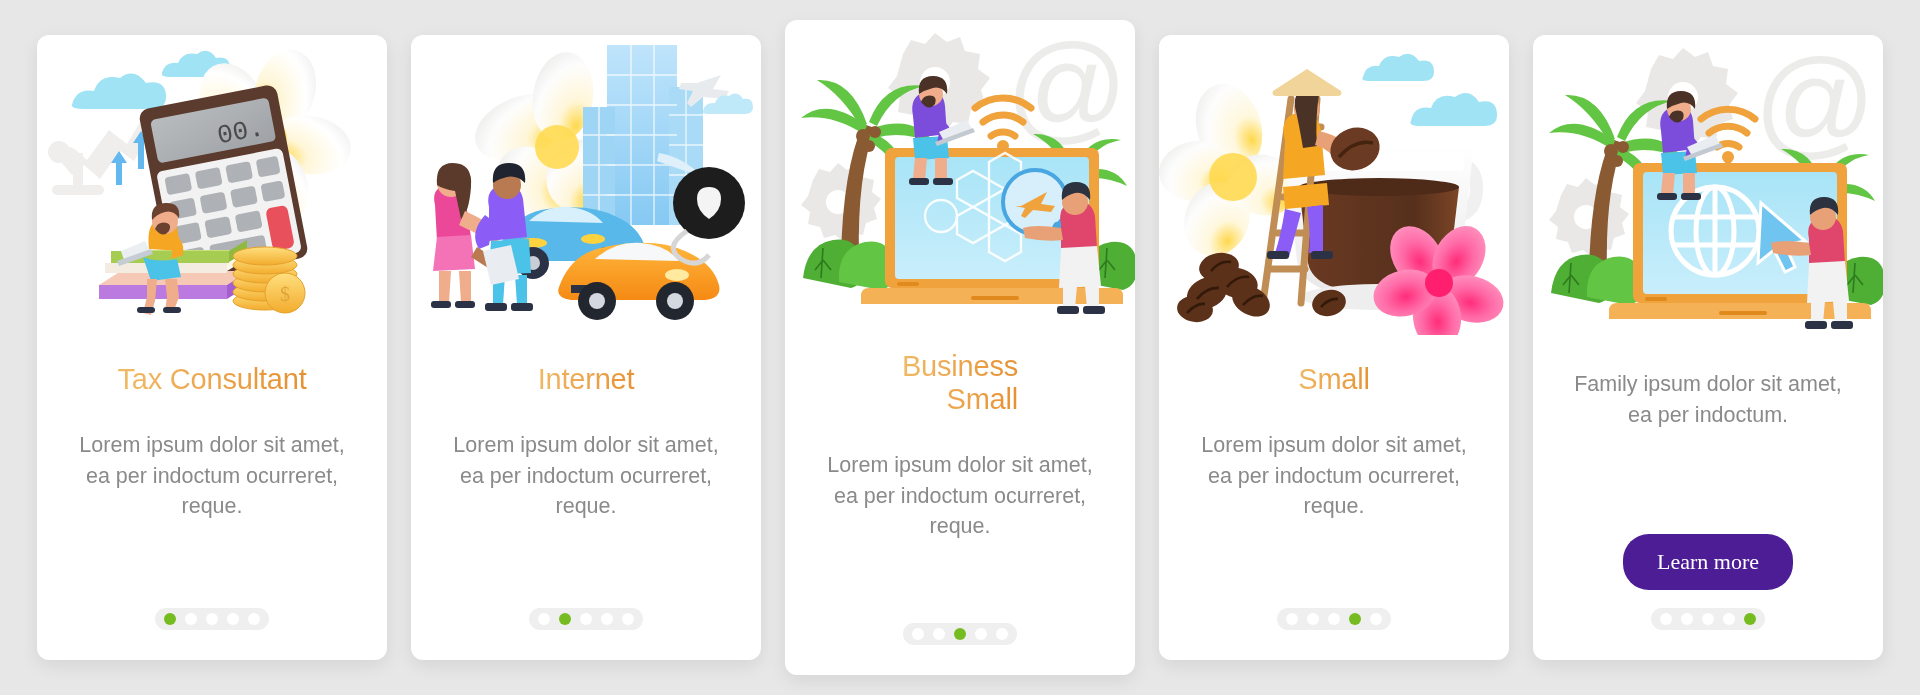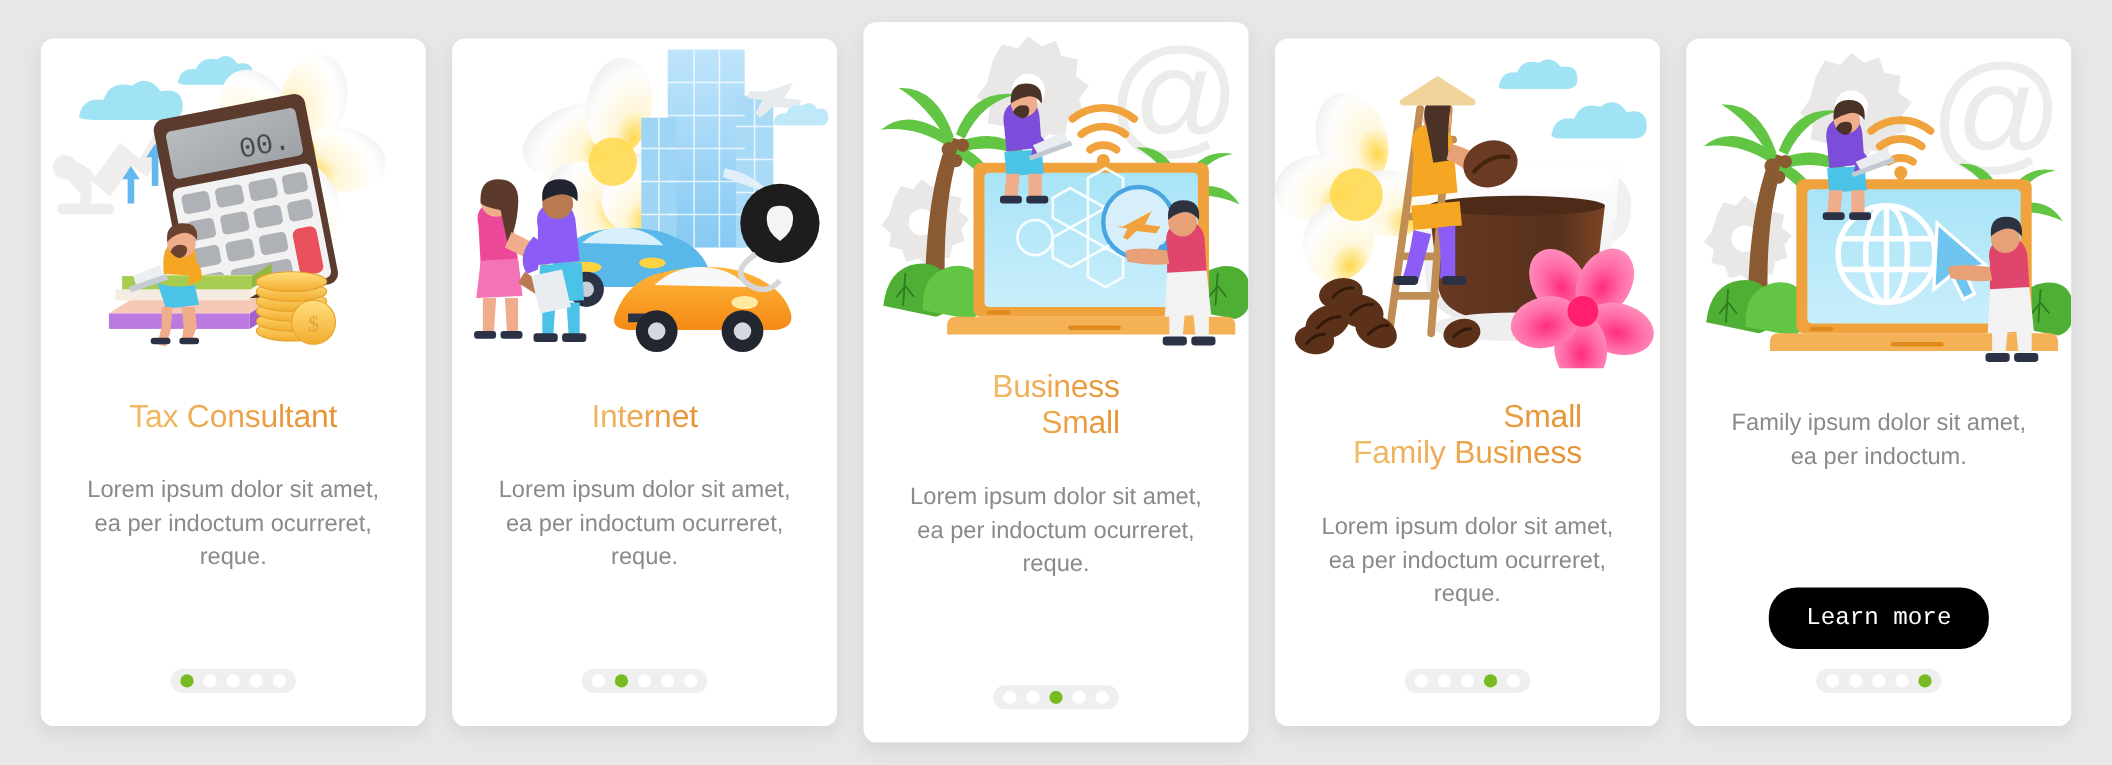--- a/index.html
+++ b/index.html
@@ -49,43 +49,43 @@
     font-weight:normal;
     line-height:1.14;
     letter-spacing:-0.2px;
     background:linear-gradient(90deg,#f0c06a 0%,#eeab55 38%,#e89638 78%,#e18f30 100%);
     -webkit-background-clip:text;
     background-clip:text;
     color:transparent;
     -webkit-text-fill-color:transparent;
   }
   .card.short .title{margin-top:28px;}
-  .card.tall  .title{margin-top:16px;}
+  .card.tall  .title{margin-top:30px;}
 
   .desc{
     margin:0;
     padding:0 30px;
     text-align:center;
     font-size:21.5px;
     line-height:1.42;
     color:#8a8a8a;
   }
   .card.short .desc{margin-top:34px;}
   .card.tall  .desc{margin-top:34px;}
 
   .spacer{flex:1 1 auto;}
 
   .cta{
     display:block;
     border:none;
     outline:none;
     cursor:pointer;
-    background:#000000;
+    background:#4c1d95;
     color:#ffffff;
-    font-family:Liberation Mono, monospace;
+    font-family:Liberation Serif, serif;
     font-size:22px;
     line-height:1;
     padding:17px 34px;
     border-radius:26px;
     margin-bottom:18px;
   }
 
   .dots{
     display:flex;
     align-items:center;
@@ -566,21 +566,20 @@
           <ellipse cx="300" cy="222" rx="24" ry="33" fill="url(#pink4)" transform="rotate(30 300 222)"></ellipse>
           <ellipse cx="312" cy="264" rx="33" ry="23" fill="url(#pink4)" transform="rotate(14 312 264)"></ellipse>
           <ellipse cx="278" cy="282" rx="24" ry="32" fill="url(#pink4)" transform="rotate(-6 278 282)"></ellipse>
           <ellipse cx="246" cy="258" rx="32" ry="23" fill="url(#pink4)" transform="rotate(-14 246 258)"></ellipse>
           <circle cx="280" cy="248" r="14" fill="#ff1f6e"></circle>
         </g>
       </svg>
     </div>
     <h2 class="title">
       <span>Small</span><br>
-      <span>Family Business</span>
     </h2>
     <p class="desc">Lorem ipsum dolor sit amet, ea per indoctum ocurreret, reque.</p>
     <div class="spacer"></div>
     <div class="dots">
       <span class="dot"></span>
       <span class="dot"></span>
       <span class="dot"></span>
       <span class="dot active"></span>
       <span class="dot"></span>
     </div>

